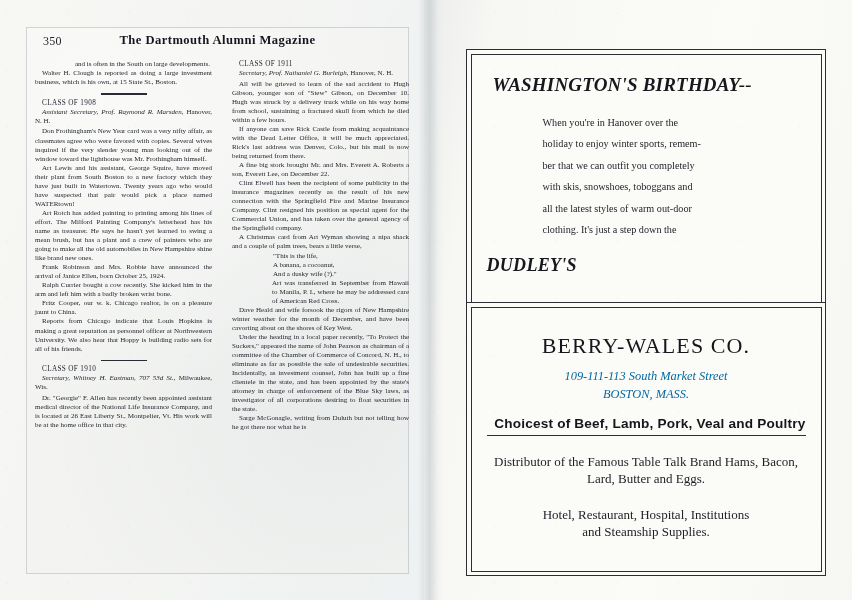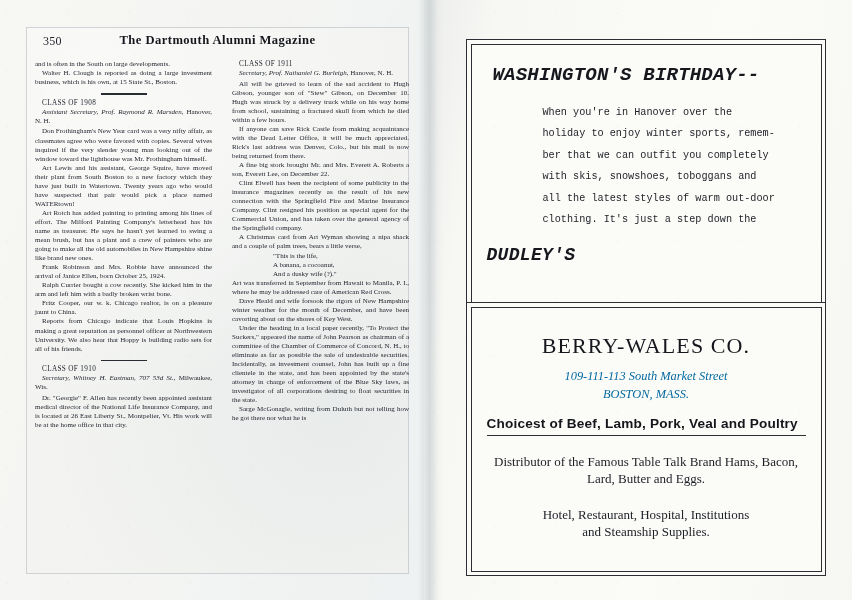--- a/index.html
+++ b/index.html
@@ -79,21 +79,21 @@
     -webkit-font-smoothing: antialiased;
   }
   #col-left  { left: 35px; }
   #col-right { left: 232px; }
 
   .text-col p {
     margin: 0;
     text-indent: 7px;
     text-align: justify;
   }
-  .text-col p.noindent { text-indent: 0; }
+  .text-col p.noindent { text-indent: 0; margin-left: 40px; }
 
   .class-block { margin: 4.5px 0 1.5px 0; }
   .rule {
     width: 46px;
     height: 1.6px;
     background: #2a2c33;
     margin: 6px auto 4px auto;
   }
   .class-head {
     text-align: center;
@@ -145,21 +145,21 @@
     border: 0.9px solid #2c2e33;
     pointer-events: none;
   }
   .ad-content {
     position: absolute;
     inset: 3.5px;
     padding: 10px 16px;
     box-sizing: border-box;
   }
 
-  #ad-dudley { left: 466px; top: 39px; width: 360px; height: 268px; font-family: Liberation Mono, monospace; }
+  #ad-dudley { left: 466px; top: 49px; width: 360px; height: 268px; }
   #ad-berry  { left: 466px; top: 302px; width: 360px; height: 274px; }
 
   .ad-headline-italic {
     font-style: italic;
     font-weight: bold;
     font-size: 19px;
     letter-spacing: 0.2px;
     margin: 10px 0 0 6px;
     color: #16181e;
   }
@@ -189,21 +189,21 @@
   }
   .ad-line-mid {
     text-align: center;
     font-size: 12.4px;
     line-height: 18px;
     color: #0369a1;
     margin: 0;
     font-style: italic;
   }
   .ad-banner {
-    text-align: left;
+    text-align: right;
     font-family: "Liberation Sans", "DejaVu Sans", sans-serif;
     font-weight: bold;
     font-size: 13.6px;
     letter-spacing: 0.2px;
     margin: 13px 0 0 0;
     padding-bottom: 4px;
     border-bottom: 1.2px solid #2c2e33;
     color: #14161c;
   }
   .ad-para {

